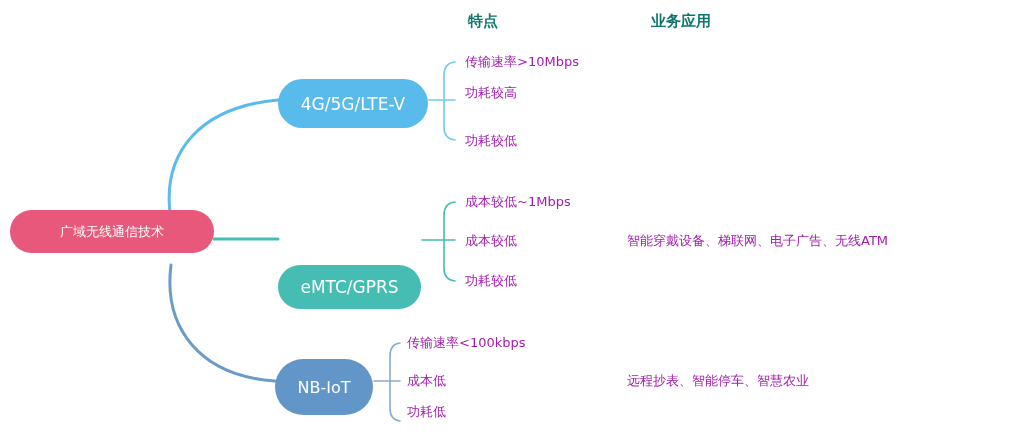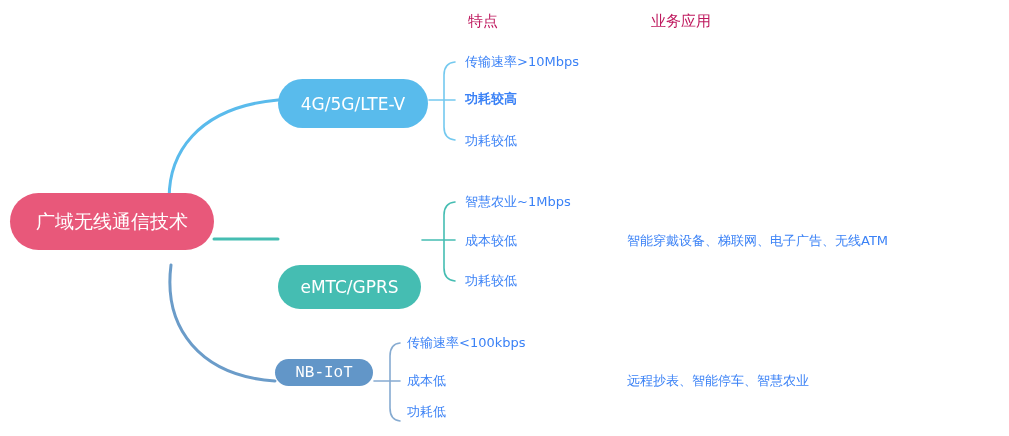--- a/index.html
+++ b/index.html
@@ -18,37 +18,37 @@
   .node {
     position: absolute;
     display: flex;
     align-items: center;
     justify-content: center;
     color: #ffffff;
     border-radius: 30px;
     white-space: nowrap;
     cursor: default;
   }
-  .node-root   { left: 10px;  top: 193px; width: 204px; height: 57px; font-size: 19px; }
+  .node-root   { left: 10px;  top: 210px; width: 204px; height: 43px; font-size: 13px; }
   .node-b1     { left: 278px; top: 79px;  width: 150px; height: 49px; font-size: 17px; }
   .node-b2     { left: 278px; top: 217px; width: 143px; height: 44px; font-size: 17px; }
-  .node-b3     { left: 275px; top: 359px; width: 98px;  height: 27px; font-size: 16px; font-family: Liberation Mono, monospace; }
+  .node-b3     { left: 275px; top: 359px; width: 98px;  height: 56px; font-size: 16px; }
   .txt {
     position: absolute;
     transform: translateY(-50%);
     font-size: 13px;
-    color: #3b82f6;
+    color: #a21caf;
     white-space: nowrap;
   }
   .col-header {
     position: absolute;
     transform: translateY(-50%);
     font-size: 15px;
-    font-weight: normal;
-    color: #be185d;
+    font-weight: bold;
+    color: #0f766e;
     white-space: nowrap;
   }
 </style>
 </head>
 <body>
 
 <div class="canvas">
 
   <svg class="layer" width="1009" height="436" viewBox="0 0 1009 436">
 
@@ -79,25 +79,25 @@
     <span>4G/5G/LTE-V</span>
   </div>
   <div class="node node-b2" style="background: rgb(69, 189, 178); margin-top: 48px;">
     <span>eMTC/GPRS</span>
   </div>
   <div class="node node-b3" style="background: rgb(98, 150, 200);">
     <span>NB-IoT</span>
   </div>
 
   <span class="txt" style="left:465px; top:62px;">传输速率&gt;10Mbps</span>
-  <span class="txt" style="left:465px; top:99px;font-weight:bold;">功耗较高</span>
+  <span class="txt" style="left:465px; top:93px;">功耗较高</span>
   <span class="txt" style="left:465px; top:141px;">功耗较低</span>
 
 
-  <span class="txt" style="left:465px; top:202px;">智慧农业~1Mbps</span>
+  <span class="txt" style="left:465px; top:202px;">成本较低~1Mbps</span>
   <span class="txt" style="left:465px; top:241px;">成本较低</span>
   <span class="txt" style="left:465px; top:281px;">功耗较低</span>
 
   <span class="txt" style="left:627px; top:241px;">智能穿戴设备、梯联网、电子广告、无线ATM</span>
 
   <span class="txt" style="left:407px; top:343px;">传输速率&lt;100kbps</span>
   <span class="txt" style="left:407px; top:381px;">成本低</span>
   <span class="txt" style="left:407px; top:412px;">功耗低</span>
 
   <span class="txt" style="left:627px; top:381px;">远程抄表、智能停车、智慧农业</span>

